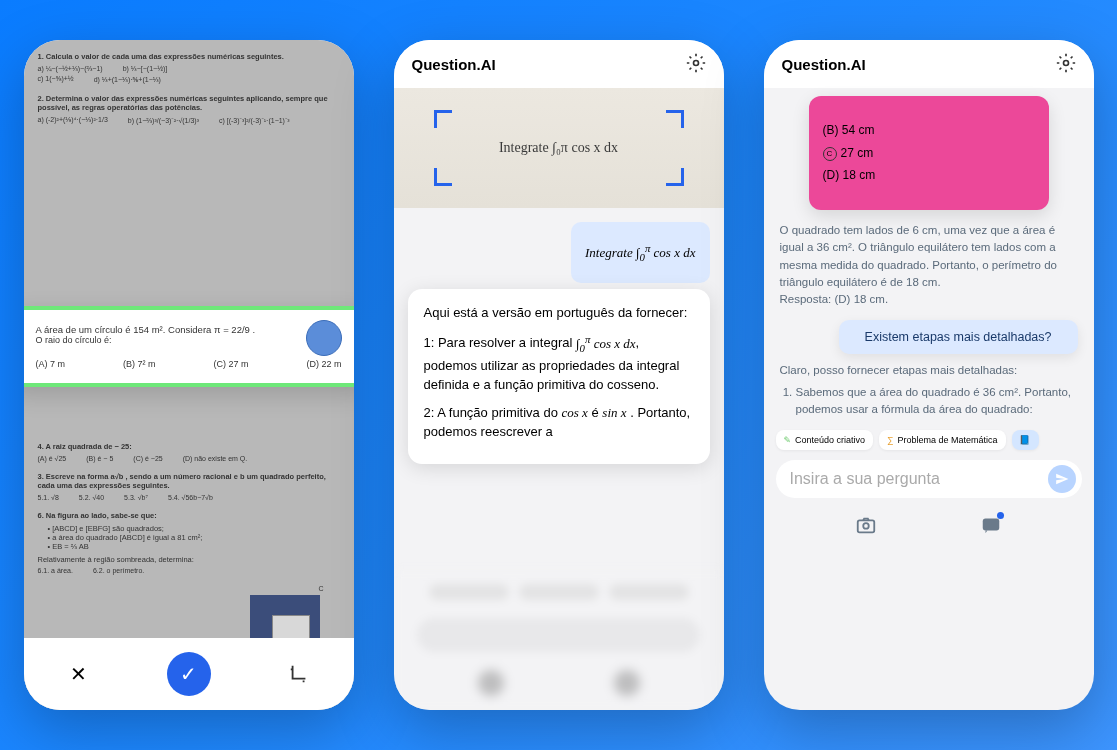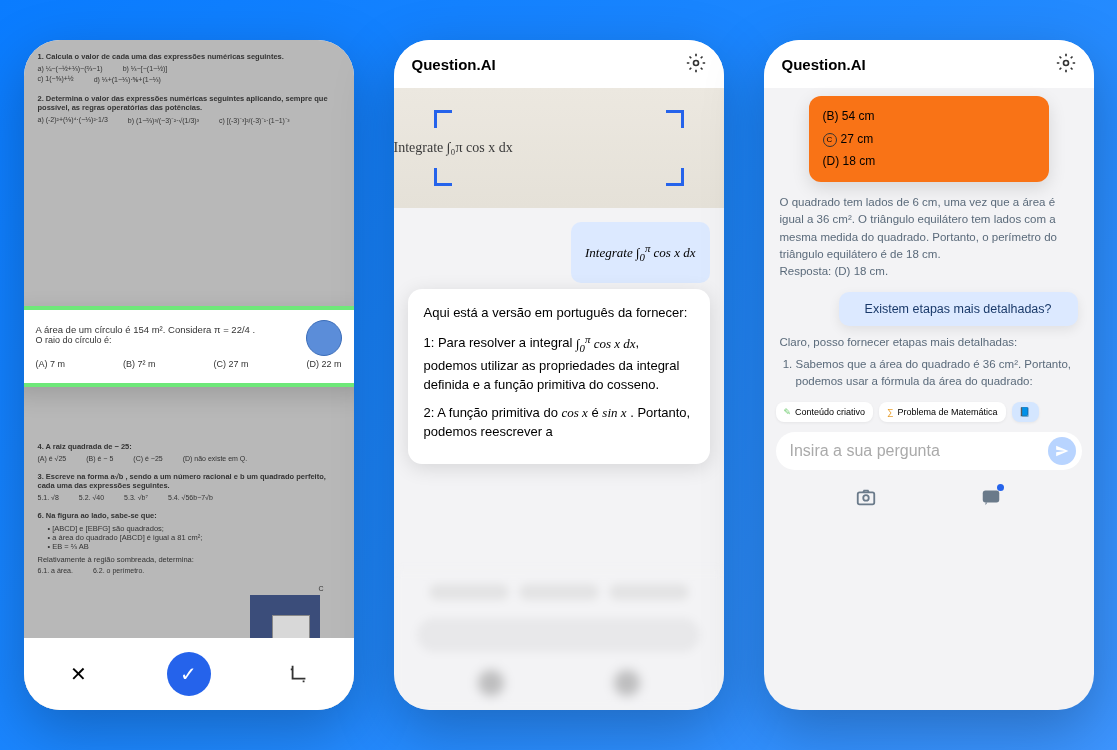--- a/index.html
+++ b/index.html
@@ -81,21 +81,21 @@
 .phone2 { background: #f3f3f5; }
 .phone2-header {
   height: 48px; background: #fff;
   display: flex; align-items: center; justify-content: space-between;
   padding: 0 18px; font-weight: 700; font-size: 15px;
 }
 .phone2-photo {
   height: 120px;
   background: linear-gradient(to bottom, #ece8e0, #e5e1d8);
   position: relative;
-  display: flex; align-items: center; 
+  display: flex; align-items: center; justify-content: center;
 }
 .crop-frame {
   position: absolute;
   left: 40px; top: 22px; right: 40px; bottom: 22px;
 }
 .crop-corner { position: absolute; width: 18px; height: 18px; border: 3px solid #2563eb; }
 .crop-tl { top: 0; left: 0; border-right: none; border-bottom: none; }
 .crop-tr { top: 0; right: 0; border-left: none; border-bottom: none; }
 .crop-bl { bottom: 0; left: 0; border-right: none; border-top: none; }
 .crop-br { bottom: 0; right: 0; border-left: none; border-top: none; }
@@ -134,23 +134,23 @@
 .blur-chips { display: flex; gap: 10px; opacity: 0.4; }
 .blur-chip { width: 80px; height: 16px; background: #ccc; border-radius: 8px; }
 .blur-input { width: 86%; height: 34px; background: #e8e8ea; border-radius: 17px; }
 .blur-nav { display: flex; gap: 110px; opacity: 0.5; }
 .blur-dot { width: 26px; height: 26px; background: #888; border-radius: 50%; filter: blur(3px); }
 
 .phone3 { background: #f3f3f5; }
 .options-card {
   margin: 8px auto 0;
   width: 240px;
-  background: #f97316;
+  background: #ec4899;
   border-radius: 12px;
-  padding: 10px 14px;
+  padding: 24px 14px;
   font-size: 12px;
   box-shadow: 0 6px 18px rgba(0,0,0,0.12);
   line-height: 1.8;
 }
 .opt-correct { display: inline-flex; align-items: center; gap: 4px; }
 .circle-letter { width: 14px; height: 14px; border: 1px solid #333; border-radius: 50%; display: inline-flex; align-items: center; justify-content: center; font-size: 8px; }
 .answer-text {
   margin: 12px 16px;
   font-size: 11.5px;
   color: #5a6a7a;
@@ -229,21 +229,21 @@
         <div class="math-title">2. Determina o valor das expressões numéricas seguintes aplicando, sempre que possível, as regras operatórias das potências.</div>
       <div class="math-row">
           <span>a) (-2)²+(⅛)⁴·(−⅓)²·1/3</span>
           <span>b) (1−⅔)³/(−3)⁻²·√(1/3)³</span>
           <span>c) [(-3)⁻³]²/(-3)⁻¹·(1−1)⁻³</span>
         </div>
     </div>
 
     <div class="highlight-box">
       <div class="circle-diag"></div>
-      <div style="font-size:9.5px;">A área de um círculo é 154 m². Considera π = 22/4 .</div>
+      <div style="font-size:9.5px;">A área de um círculo é 154 m². Considera π = 22/9 .</div>
       <div style="font-size:9px; ">O raio do círculo é:</div>
       <div class="answer-row">
         <span>(A) 7 m</span>
         <span>(B) 7² m</span>
         <span>(C) 27 m</span>
         <span>(D) 22 m</span>
       </div>
     </div>
 
     <div style="position:absolute; top:402px; left:14px; right:14px;">

